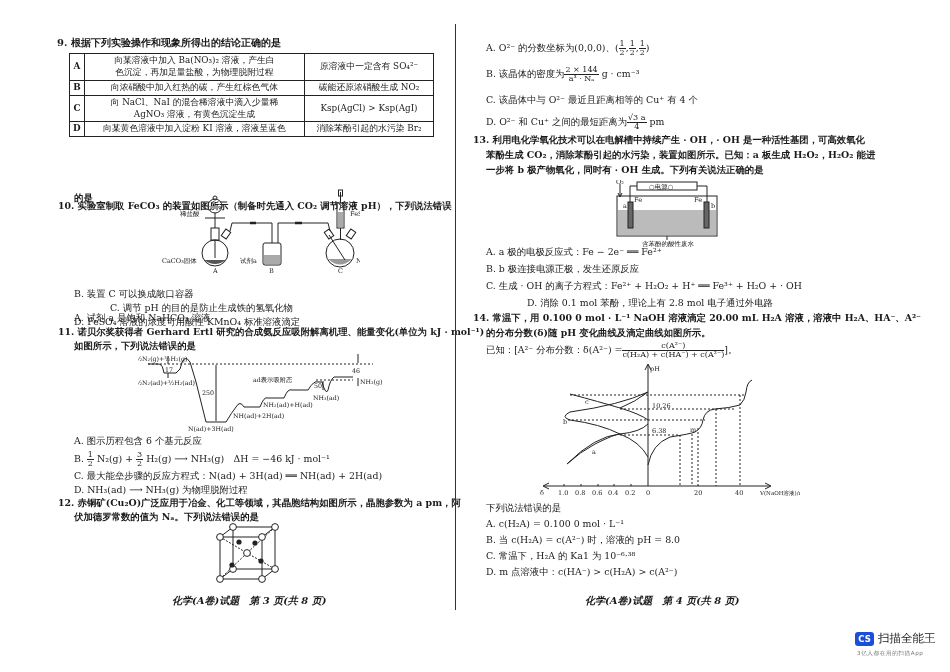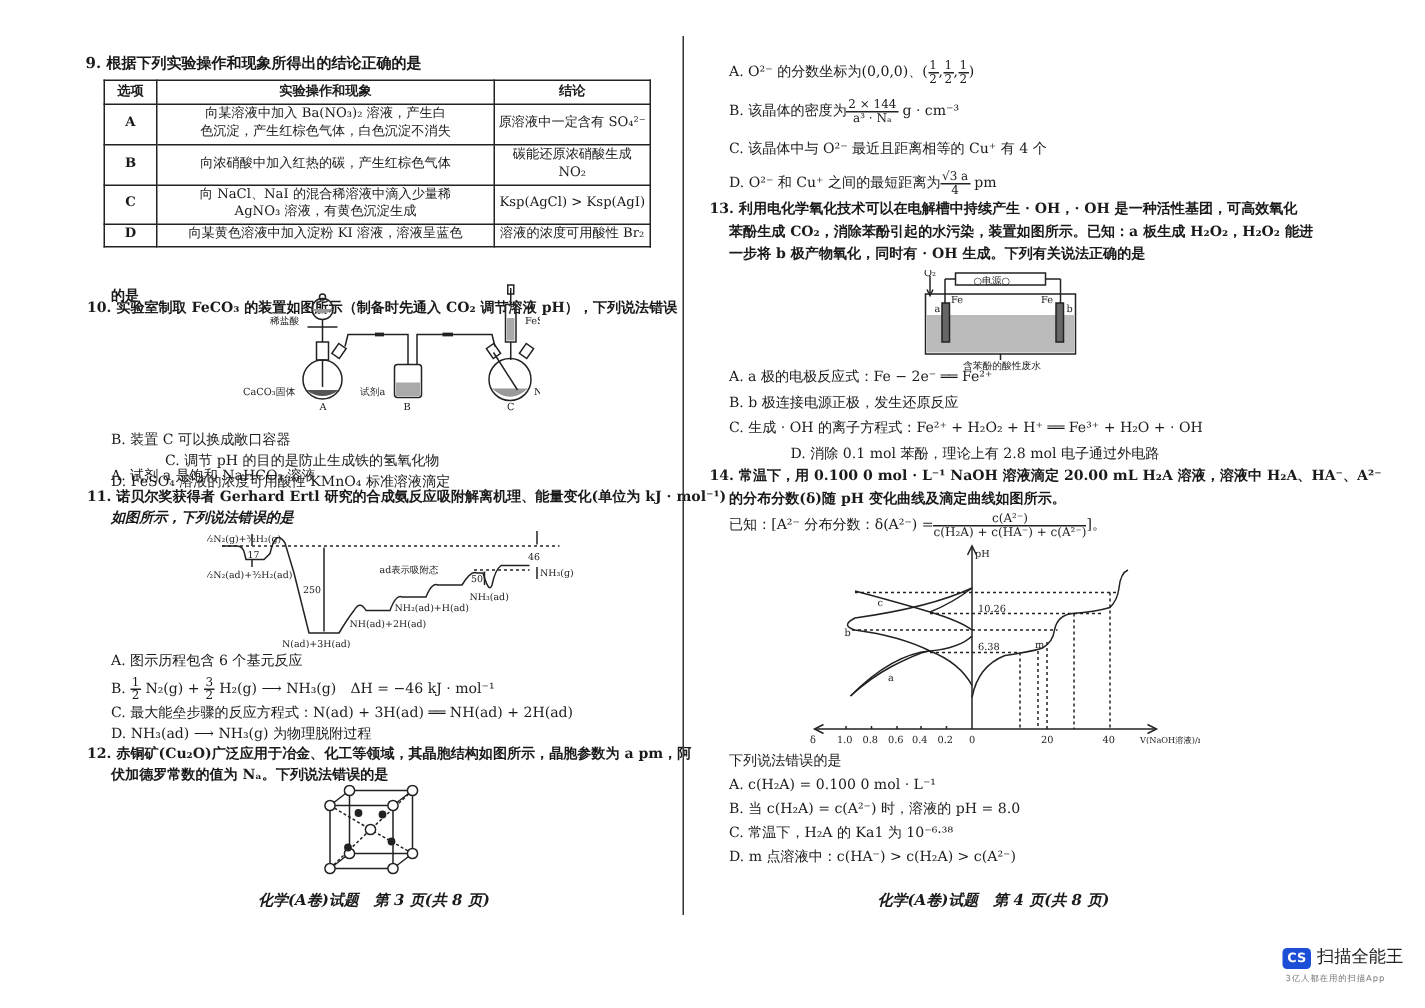--- a/index.html
+++ b/index.html
@@ -23,50 +23,45 @@
   .cs-sub { position: absolute; left: 857px; top: 650px; font-family: "DejaVu Sans", sans-serif; font-size: 5.6px; color: #777; letter-spacing: 0.6px; white-space: nowrap; }
 </style>
 </head>
 <body>
 
 <div>
 
   <div class="abs q-title" style="left:57px; top:37px; font-size:10px;">9. 根据下列实验操作和现象所得出的结论正确的是</div>
   <table class="q9">
     <tbody>
-        <tr>
-      <th style="width:35px">选项</th>
-      <th style="width:225px">实验操作和现象</th>
-      <th>结论</th>
-    </tr>
     <tr>
       <td class="b">A</td>
       <td>
             <div>向某溶液中加入 Ba(NO₃)₂ 溶液，产生白</div>
-            <div>色沉淀，产生红棕色气体，白色沉淀不消失</div>
+            <div>色沉淀，再加足量盐酸，为物理脱附过程</div>
           </td>
       <td>原溶液中一定含有 SO₄²⁻</td>
     </tr>
     <tr>
       <td class="b">B</td>
       <td>向浓硝酸中加入红热的碳，产生红棕色气体</td>
       <td>碳能还原浓硝酸生成 NO₂</td>
     </tr>
     <tr>
       <td class="b">C</td>
       <td>
             <div>向 NaCl、NaI 的混合稀溶液中滴入少量稀</div>
             <div>AgNO₃ 溶液，有黄色沉淀生成</div>
           </td>
       <td>Ksp(AgCl) &gt; Ksp(AgI)</td>
     </tr>
     <tr>
       <td class="b">D</td>
       <td>向某黄色溶液中加入淀粉 KI 溶液，溶液呈蓝色</td>
-      <td>溶液的浓度可用酸性 Br₂</td>
+      <td>消除苯酚引起的水污染 Br₂</td>
     </tr>
   </tbody>
     </table>
 
   <div class="abs q-title" style="left:58px; top:166px;margin-top:34px;">10. 实验室制取 FeCO₃ 的装置如图所示（制备时先通入 CO₂ 调节溶液 pH），下列说法错误</div>
   <div class="abs q-title" style="left:74px; top:192px;">的是</div>
 
   <svg class="abs" style="left:160px; top:188px;" width="200" height="86" viewBox="0 0 200 86">
     <g stroke="#222" stroke-width="1" fill="none">
 
@@ -114,21 +109,21 @@
       <text x="178" y="85">C</text>
     </g>
   </svg>
 
   <div class="abs line" style="left:74px; top:274px;margin-top:38px;">A. 试剂 a 是饱和 NaHCO₃ 溶液</div>
   <div class="abs line" style="left:74px; top:288px;">B. 装置 C 可以换成敞口容器</div>
   <div class="abs line" style="left:74px; top:302px;margin-left:36px;">C. 调节 pH 的目的是防止生成铁的氢氧化物</div>
   <div class="abs line" style="left:74px; top:316px;">D. FeSO₄ 溶液的浓度可用酸性 KMnO₄ 标准溶液滴定</div>
 
   <div class="abs q-title" style="left:58px; top:326px;">11. 诺贝尔奖获得者 Gerhard Ertl 研究的合成氨反应吸附解离机理、能量变化(单位为 kJ · mol⁻¹)</div>
-  <div class="abs q-title" style="left:74px; top:340px;font-style:italic;">如图所示，下列说法错误的是</div>
+  <div class="abs q-title" style="left:74px; top:340px;">如图所示，下列说法错误的是</div>
 
   <svg class="abs" style="left:138px; top:352px;" width="250" height="80" viewBox="0 0 250 80">
     <g stroke="#222" stroke-width="1" fill="none">
       <path d="M10 12 L20 12 Q24 12 25 17 L26 21 L38 21 L42 17 Q46 0 52 10 L58 30 L68 70 L88 70 Q94 60 98 55 Q102 48 106 55 L122 55 Q126 44 130 46 L146 46 Q150 36 154 38 L170 38 Q176 28 180 30 L184 30 Q188 44 190 38 Q192 28 196 25 L215 25"></path>
       <line x1="10" y1="12" x2="235" y2="12" stroke-dasharray="2 2"></line>
       <line x1="178" y1="28" x2="215" y2="28" stroke-dasharray="2 2"></line>
 
       <line x1="30" y1="4" x2="30" y2="12"></line>
         <line x1="30" y1="21" x2="30" y2="26"></line>
 

